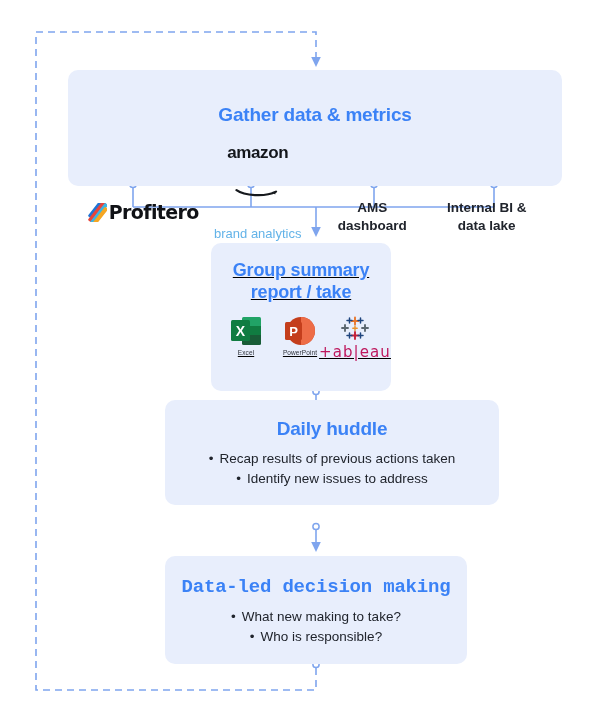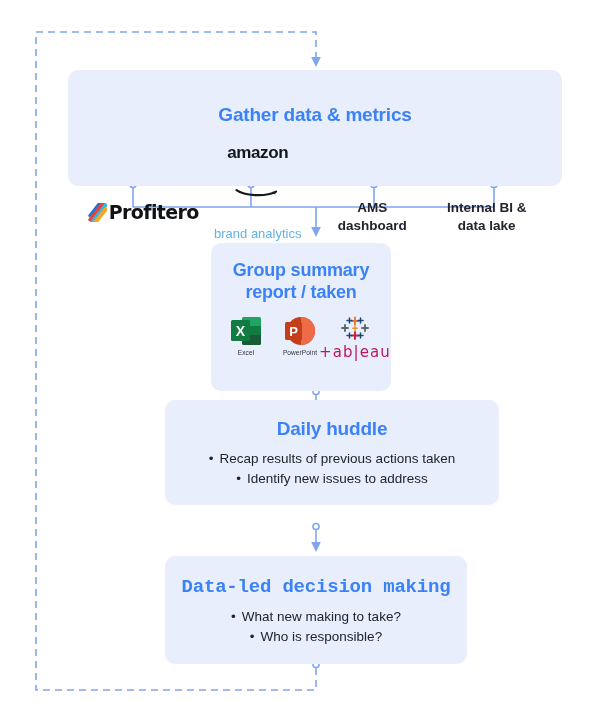--- a/index.html
+++ b/index.html
@@ -132,21 +132,21 @@
   .amazon-sub {
     font-size: 13px;
     color: #63b3e8;
     line-height: 1.1;
     margin-top: 1px;
   }
 
   
   #box-summary {
     left: 211px; top: 243px;
-    width: 180px; height: 148px;
+    width: 180px; height: 148px; text-decoration: underline;
   }
   #box-summary .card-title {
     font-size: 18px;
     line-height: 1.22;
     margin-top: 17px;
   }
   .tool-row {
     display: flex;
     align-items: flex-start;
     justify-content: center;
@@ -372,21 +372,21 @@
         <div class="source-text">Internal BI &amp;</div>
         <div class="source-text" style="margin-top:0">data lake</div>
       </div>
 
     </div>
   </div>
 
   <div class="card" id="box-summary">
     <div class="card-title">
       <div>Group summary</div>
-      <div>report / taken</div>
+      <div>report / take</div>
     </div>
 
     <div class="tool-row">
 
       <div class="tool-cell">
         <span class="ico-excel">
           <span class="xl-right"></span>
           <span class="xl-left"></span>
           <span class="xl-x">X</span>
         </span>

